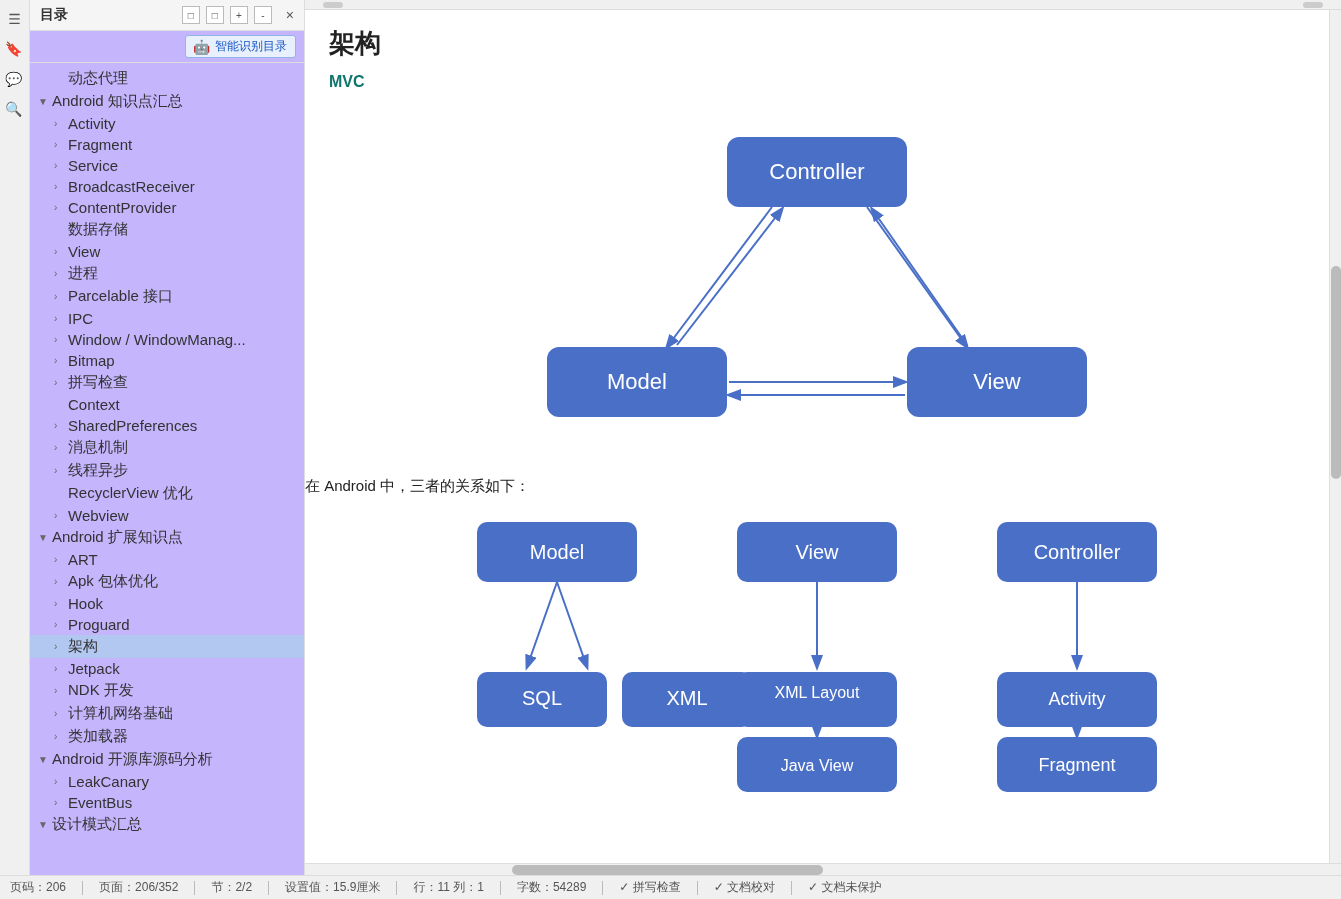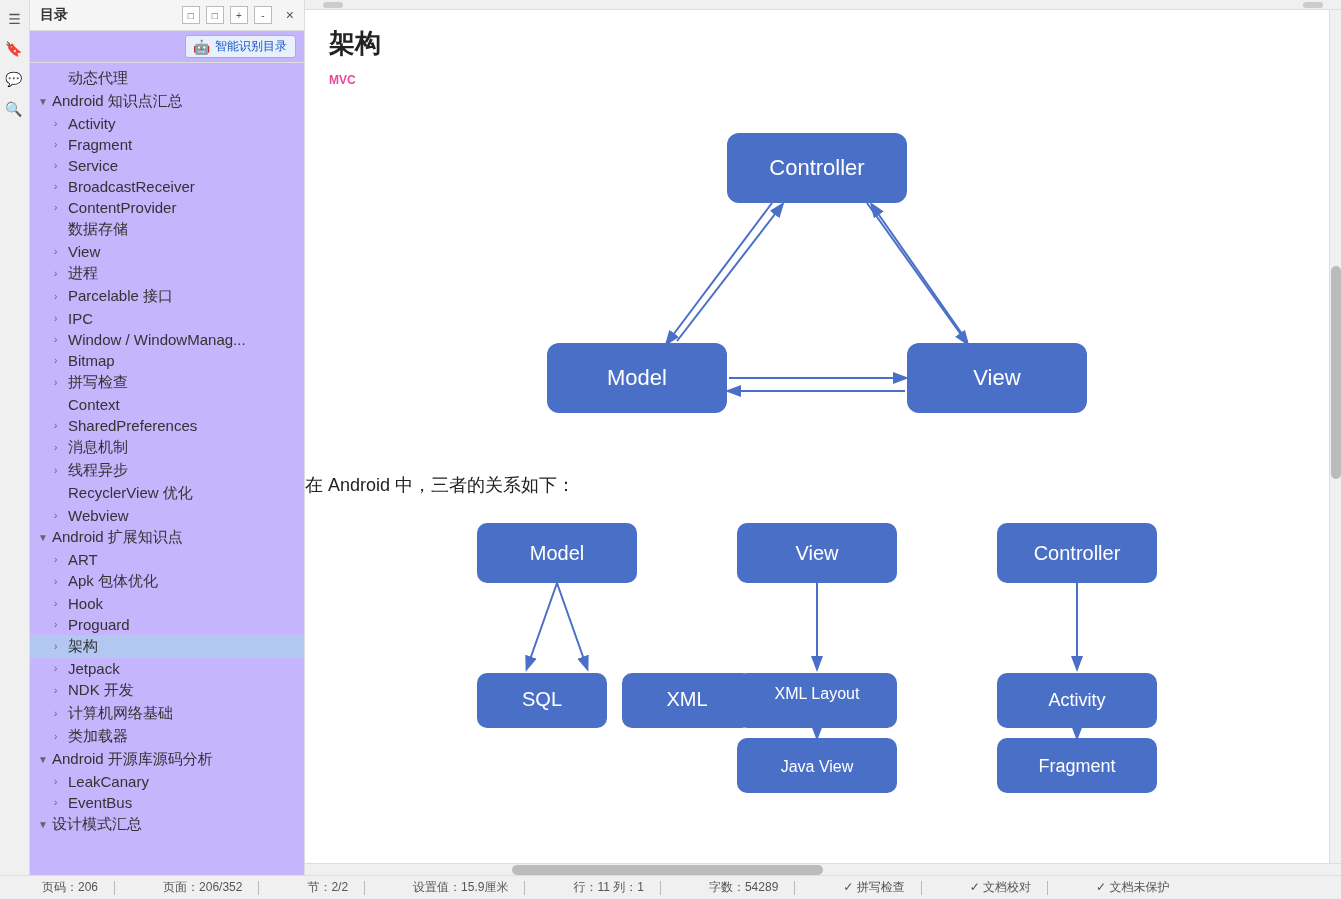--- a/index.html
+++ b/index.html
@@ -25,27 +25,27 @@
     .tree-item .arrow { display: inline-block; width: 14px; color: #666; font-size: 10px; }
     .tree-item .label { font-size: 15px; }
 
     
     .left-icons { width: 30px; background: #f0f0f0; border-right: 1px solid #ddd; display: flex; flex-direction: column; align-items: center; padding-top: 8px; gap: 8px; }
     .left-icon { width: 22px; height: 22px; display: flex; align-items: center; justify-content: center; font-size: 14px; color: #555; cursor: pointer; }
 
     
     .content-area { flex: 1; background: #fff; overflow: hidden; display: flex; flex-direction: column; position: relative; }
     .content-title { font-size: 26px; font-weight: bold; color: #222; padding: 16px 0 8px 24px; }
-    .mvc-label { font-size: 12px; font-weight: bold; color: #ec4899; padding: 4px 0 16px 24px; }
-
-    .section-text { font-size: 18px; color: #222; margin: 16px 0; padding-left: 0; }
+    .mvc-label { font-size: 16px; font-weight: bold; color: #0f766e; padding: 4px 0 16px 24px; }
+
+    .section-text { font-size: 15px; color: #222; margin: 16px 0; padding-left: 0; }
 
     
     .status-bar { height: 24px; background: #f0f0f0; border-top: 1px solid #ddd; display: flex; align-items: center; padding: 0 10px; font-size: 12px; color: #555; gap: 16px; }
-    .status-item { display: flex; align-items: center; gap: 4px; margin-left: 32px; }
+    .status-item { display: flex; align-items: center; gap: 4px; }
     .status-divider { width: 1px; height: 14px; background: #bbb; }
     .main-content { flex: 1; overflow-y: auto; }
   </style>
 </head>
 <body>
 
 <div class="main-layout" style="height:899px; display:flex; flex-direction:column;">
   <div style="flex:1; display:flex; overflow:hidden;">
 
     <div class="left-icons">

